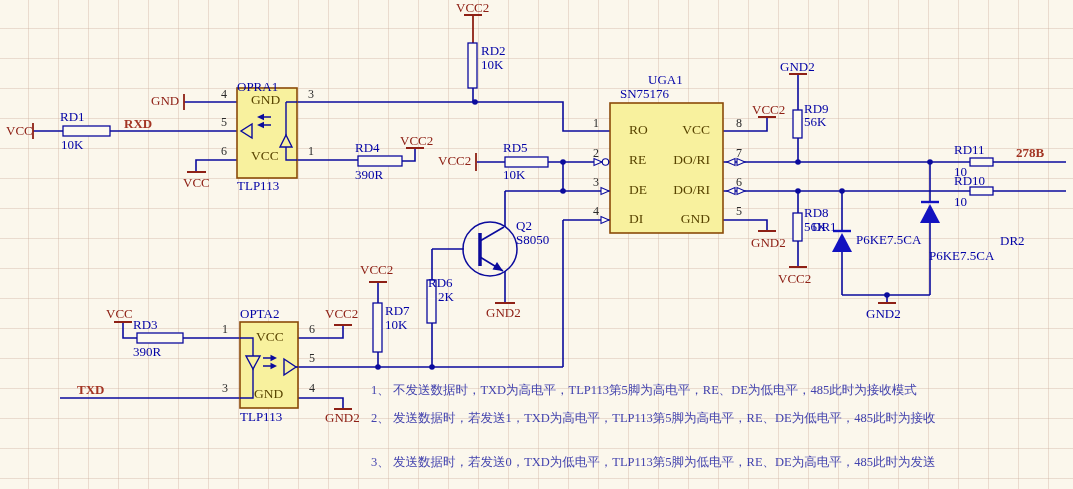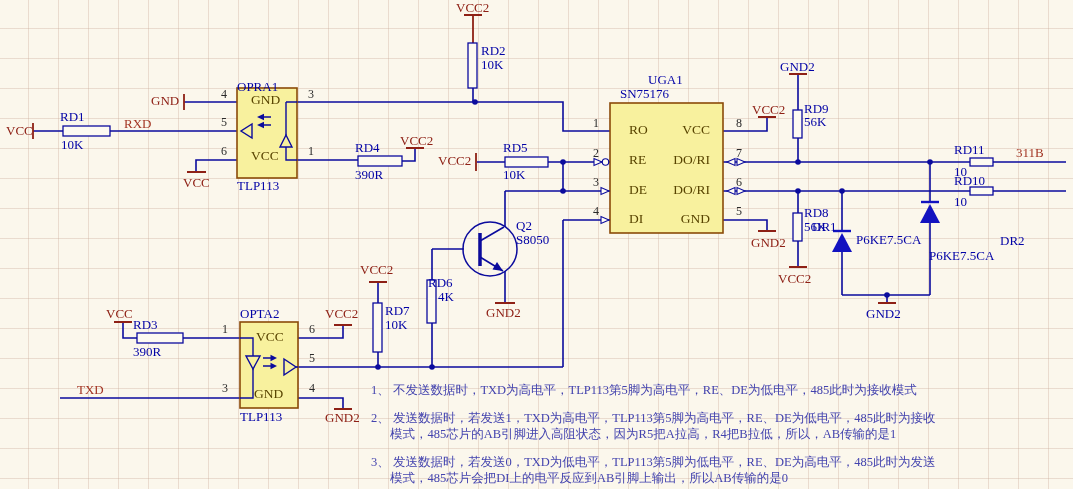--- a/index.html
+++ b/index.html
@@ -6,21 +6,21 @@
   .stage{position:relative;width:1073px;height:489px;overflow:hidden;
     background-color:#fbf7ec;
     background-image:
       linear-gradient(rgba(205,175,160,.38) 1px, transparent 1px),
       linear-gradient(90deg, rgba(205,175,160,.38) 1px, transparent 1px);
     background-size:30px 30px;background-position:-2px -2px;
     font-family:"Liberation Serif",serif;}
   svg.sch{position:absolute;left:0;top:0;}
   .lbl{position:absolute;font-family:"Liberation Serif",serif;font-size:13px;line-height:1.05;white-space:nowrap;}
   .red{color:#8e2015;}
-  .net{color:#a33524;}
+  .net{color:#a33524;font-weight:bold;}
   .blue{color:#0202a6;}
   .pin{color:#2a2a2a;font-size:12px;}
   .pname{color:#584400;font-size:13.5px;}
   .pr{display:inline-block;text-align:right;width:60px;}
   .note{position:absolute;font-family:"Liberation Serif","DejaVu Sans",serif;font-size:12.5px;color:#4343ae;white-space:nowrap;}
 </style>
 </head>
 <body>
 
 <div class="stage">
@@ -141,41 +141,41 @@
 <div class="lbl red" style="left:183px;top:176px">VCC</div>
 <div class="lbl net" style="left:124px;top:117px">RXD</div>
 <div class="lbl red" style="left:456px;top:1px">VCC2</div>
 <div class="lbl red" style="left:400px;top:134px">VCC2</div>
 <div class="lbl red" style="left:438px;top:154px">VCC2</div>
 <div class="lbl red" style="left:752px;top:103px">VCC2</div>
 <div class="lbl red" style="left:751px;top:236px">GND2</div>
 <div class="lbl blue" style="left:780px;top:60px">GND2</div>
 <div class="lbl red" style="left:778px;top:272px">VCC2</div>
 <div class="lbl blue" style="left:866px;top:307px">GND2</div>
-<div class="lbl net" style="left:1016px;top:146px">311B</div>
+<div class="lbl net" style="left:1016px;top:146px">278B</div>
 <div class="lbl net" style="left:1073px;top:176px">485A</div>
 <div class="lbl red" style="left:106px;top:307px">VCC</div>
 <div class="lbl red" style="left:325px;top:307px">VCC2</div>
 <div class="lbl red" style="left:325px;top:411px">GND2</div>
 <div class="lbl net" style="left:77px;top:383px">TXD</div>
 <div class="lbl red" style="left:360px;top:263px">VCC2</div>
 <div class="lbl red" style="left:486px;top:306px">GND2</div>
 
 <div class="lbl blue" style="left:60px;top:110px">RD1</div>
 <div class="lbl blue" style="left:61px;top:138px">10K</div>
 <div class="lbl blue" style="left:481px;top:44px">RD2</div>
 <div class="lbl blue" style="left:481px;top:58px">10K</div>
 <div class="lbl blue" style="left:133px;top:318px">RD3</div>
 <div class="lbl blue" style="left:133px;top:345px">390R</div>
 <div class="lbl blue" style="left:355px;top:141px">RD4</div>
 <div class="lbl blue" style="left:355px;top:168px">390R</div>
 <div class="lbl blue" style="left:503px;top:141px">RD5</div>
 <div class="lbl blue" style="left:503px;top:168px">10K</div>
 <div class="lbl blue" style="left:428px;top:276px">RD6</div>
-<div class="lbl blue" style="left:438px;top:290px">4K</div>
+<div class="lbl blue" style="left:438px;top:290px">2K</div>
 <div class="lbl blue" style="left:385px;top:304px">RD7</div>
 <div class="lbl blue" style="left:385px;top:318px">10K</div>
 <div class="lbl blue" style="left:804px;top:206px">RD8</div>
 <div class="lbl blue" style="left:804px;top:220px">56K</div>
 <div class="lbl blue" style="left:804px;top:102px">RD9</div>
 <div class="lbl blue" style="left:804px;top:115px">56K</div>
 <div class="lbl blue" style="left:954px;top:174px">RD10</div>
 <div class="lbl blue" style="left:954px;top:195px">10</div>
 <div class="lbl blue" style="left:954px;top:143px">RD11</div>
 <div class="lbl blue" style="left:954px;top:165px">10</div>
@@ -219,17 +219,15 @@
 <div class="lbl pname" style="left:629px;top:153px">RE</div>
 <div class="lbl pname" style="left:629px;top:183px">DE</div>
 <div class="lbl pname" style="left:629px;top:212px">DI</div>
 <div class="lbl pname" style="left:650px;top:123px"><span class="pr">VCC</span></div>
 <div class="lbl pname" style="left:650px;top:153px"><span class="pr">DO/RI</span></div>
 <div class="lbl pname" style="left:650px;top:183px"><span class="pr">DO/RI</span></div>
 <div class="lbl pname" style="left:650px;top:212px"><span class="pr">GND</span></div>
 
 <div class="note" style="left:371px;top:382px">1、 不发送数据时，TXD为高电平，TLP113第5脚为高电平，RE、DE为低电平，485此时为接收模式</div>
 <div class="note" style="left:371px;top:410px">2、 发送数据时，若发送1，TXD为高电平，TLP113第5脚为高电平，RE、DE为低电平，485此时为接收</div>
-<div class="note" style="left:390px;top:426px">模式，485芯片的AB引脚进入高阻状态，因为R5把A拉高，R4把B拉低，所以，AB传输的是1</div>
 <div class="note" style="left:371px;top:454px">3、 发送数据时，若发送0，TXD为低电平，TLP113第5脚为低电平，RE、DE为高电平，485此时为发送</div>
-<div class="note" style="left:390px;top:470px">模式，485芯片会把DI上的电平反应到AB引脚上输出，所以AB传输的是0</div>
 
 </div>
 
 </body></html>

